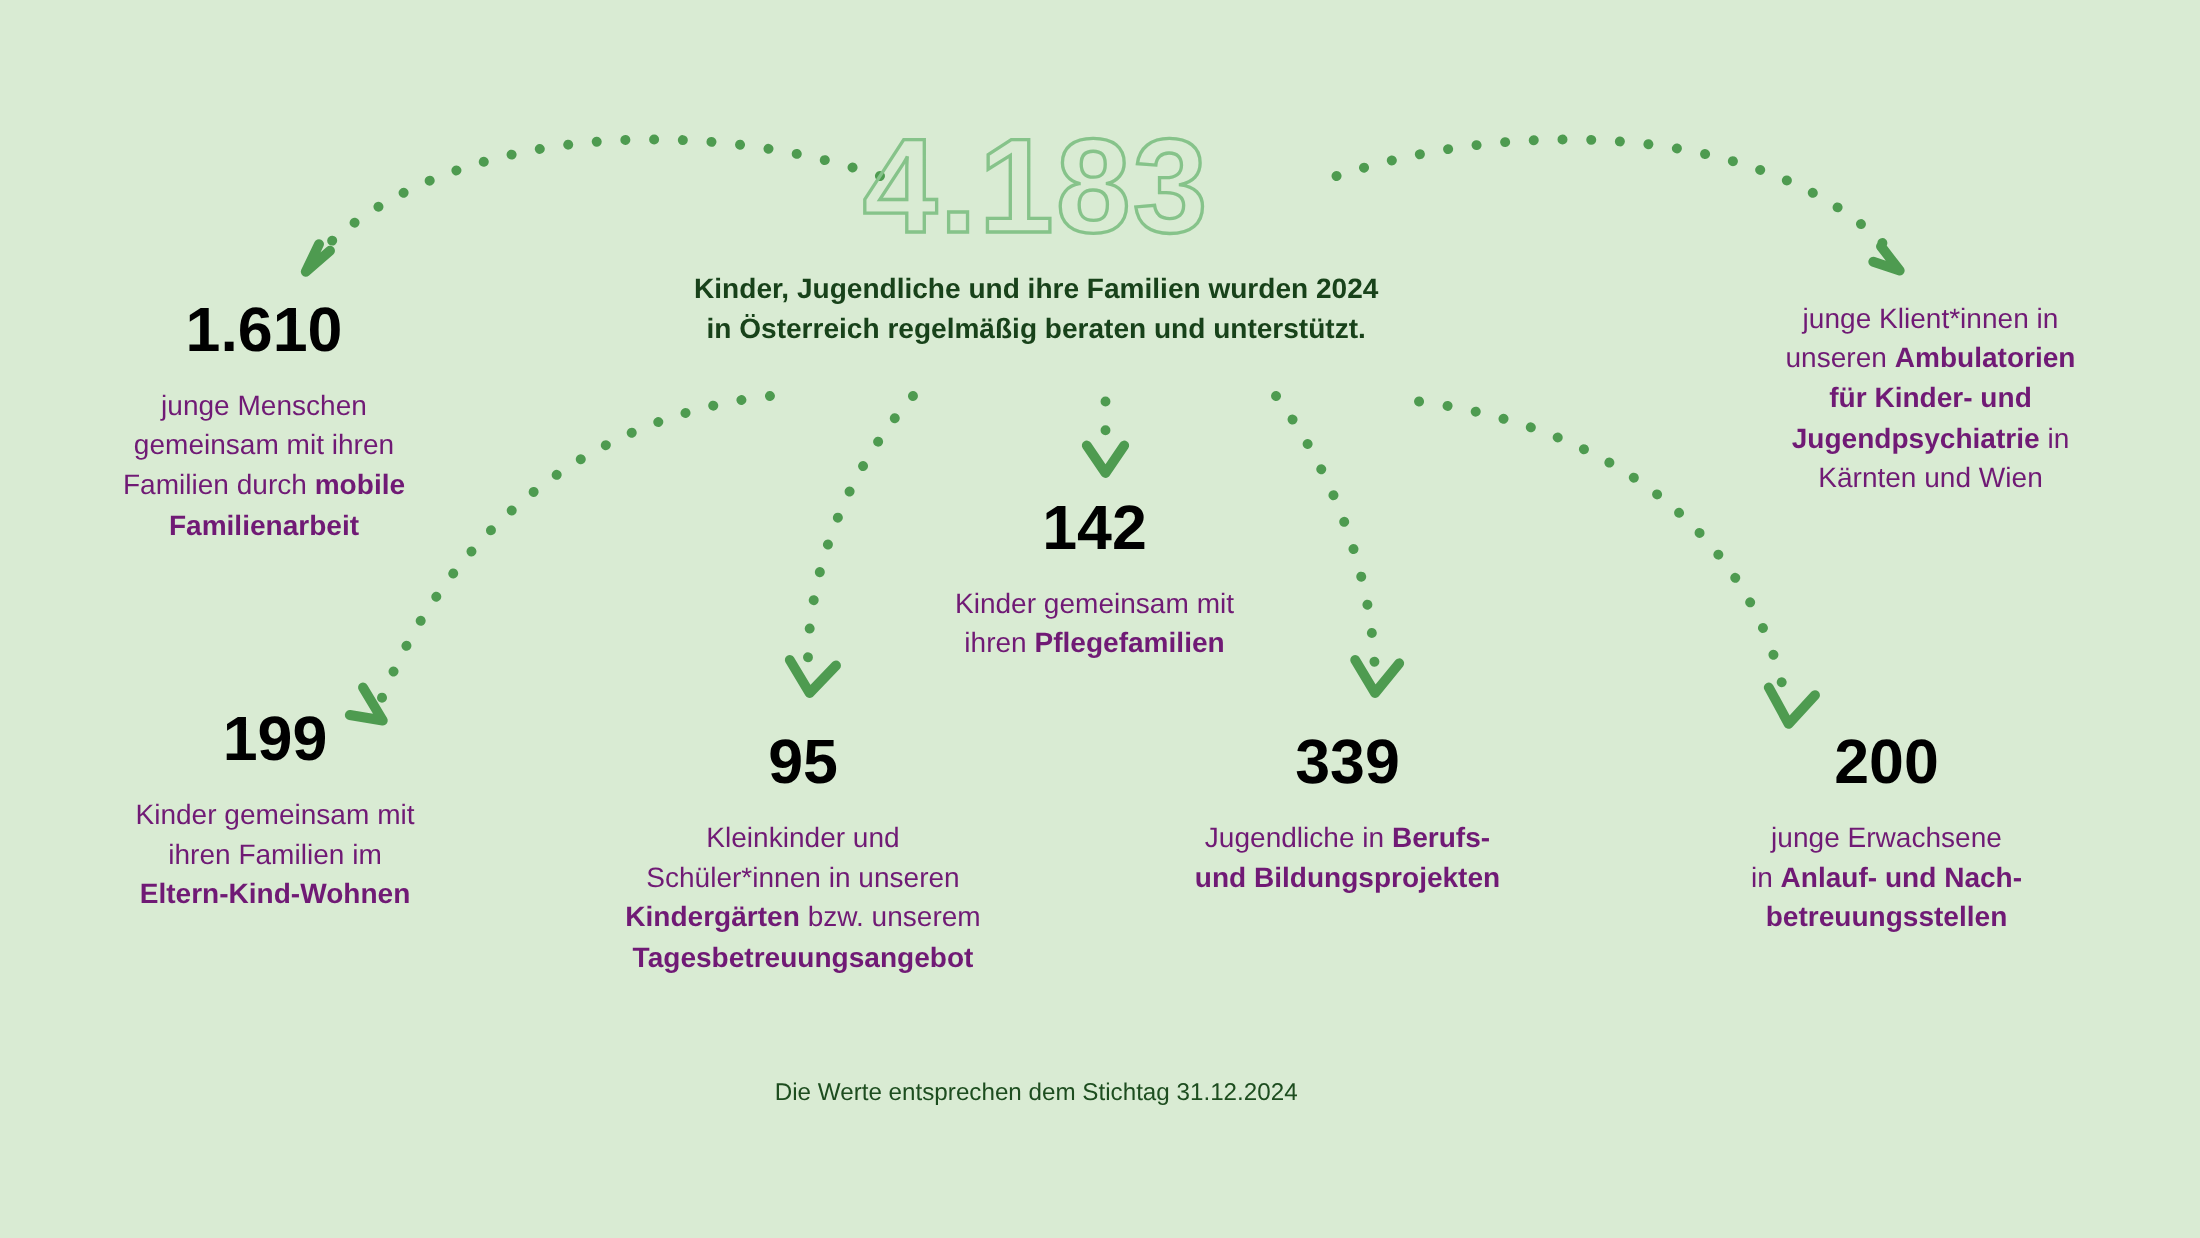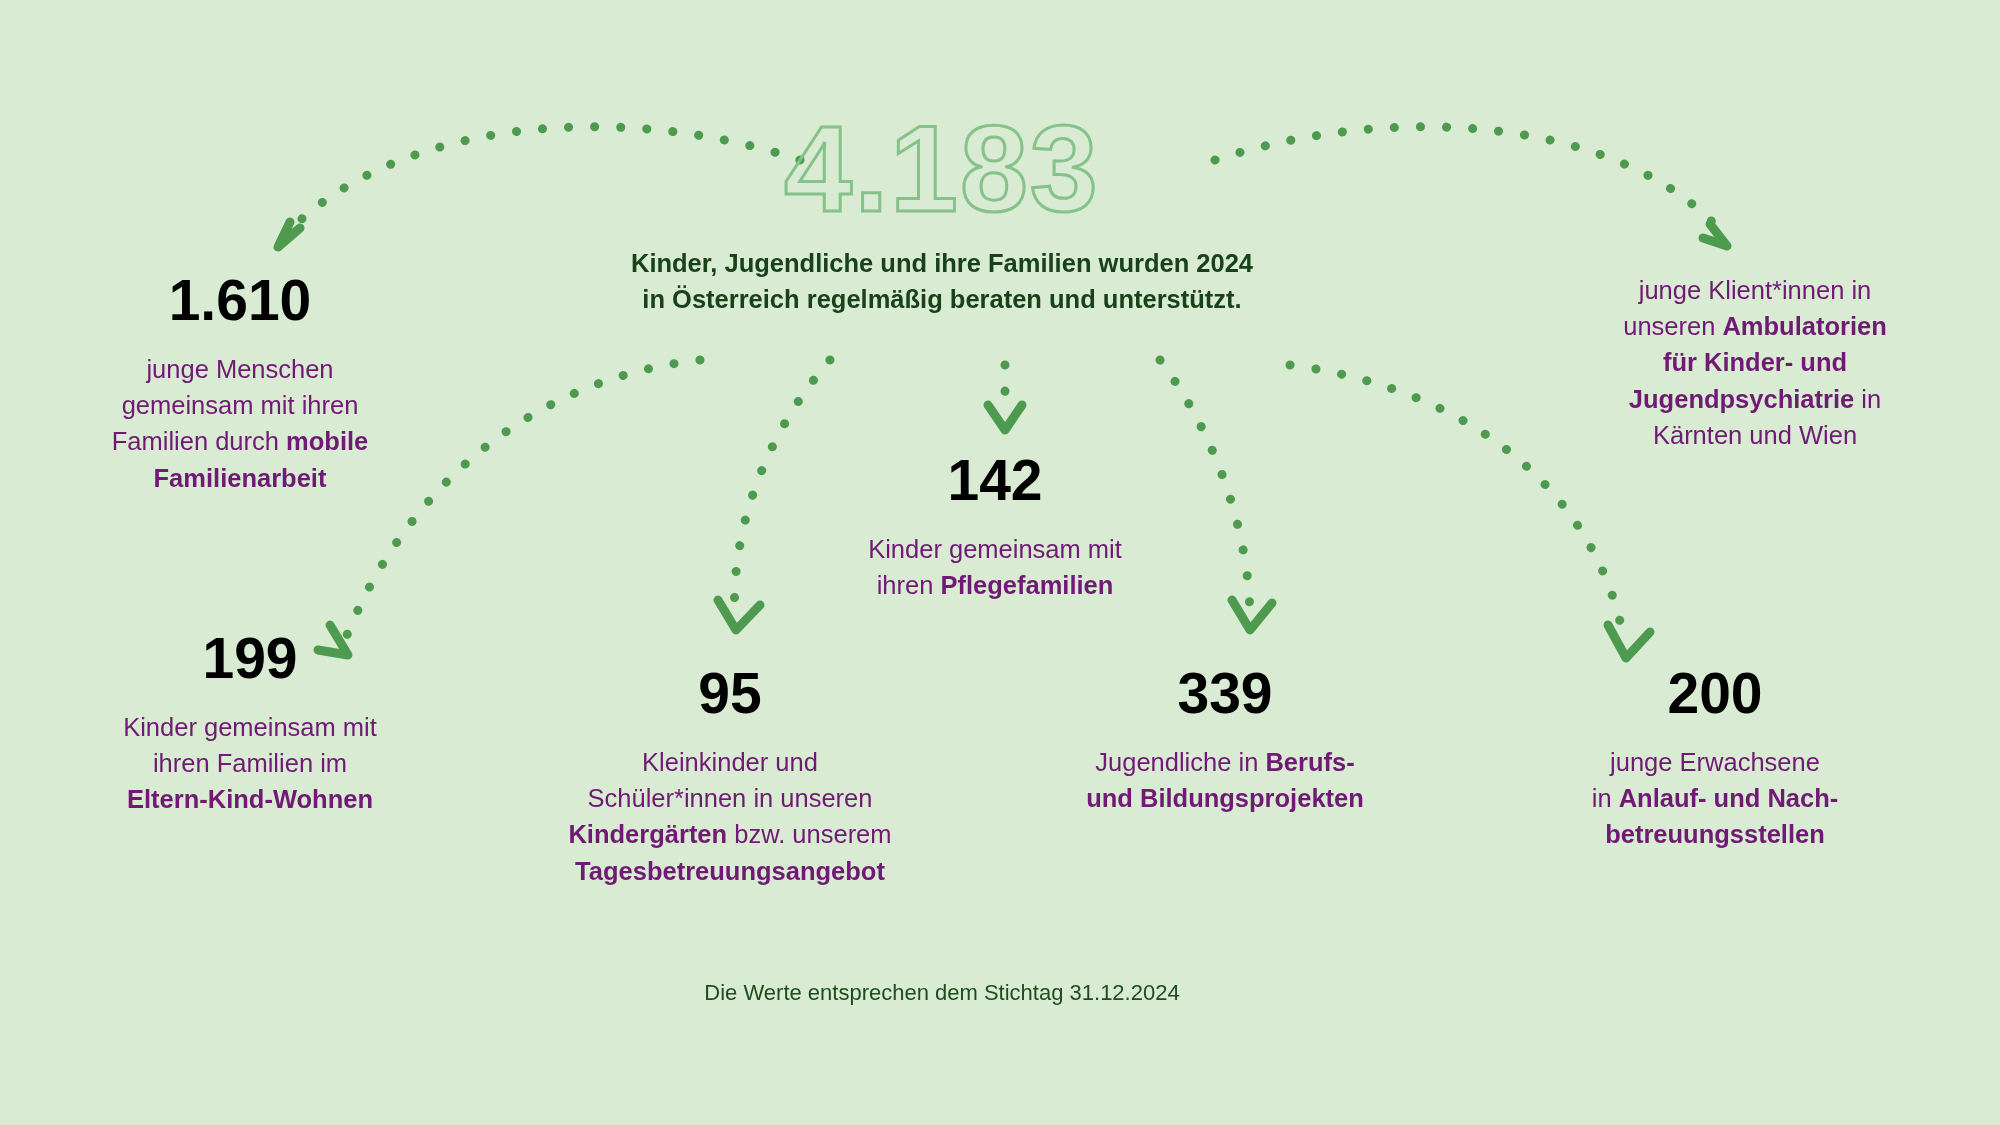--- a/index.html
+++ b/index.html
@@ -79,21 +79,21 @@
     font-size: 22px;
     color: #1d4d1f;
     text-align: center;
     white-space: nowrap;
   }
 
   
   #stat-1610 { left: 60px;  top: 272px; width: 360px; }
   #stat-1458 { left: 1570px; top: 272px; width: 370px; }
   #stat-142  { left: 790px; top: 452px; width: 410px; }
-  #stat-199  { left: 55px;  top: 630px; width: 390px; }
+  #stat-199  { left: 55px;  top: 644px; width: 390px; }
   #stat-95   { left: 520px; top: 665px; width: 420px; }
   #stat-339  { left: 1030px; top: 665px; width: 390px; }
   #stat-340  { left: 1500px; top: 665px; width: 430px; }
 </style>
 </head>
 <body>
 
 <div class="canvas">
 
   <svg class="arrows" viewBox="0 0 2000 1125">

